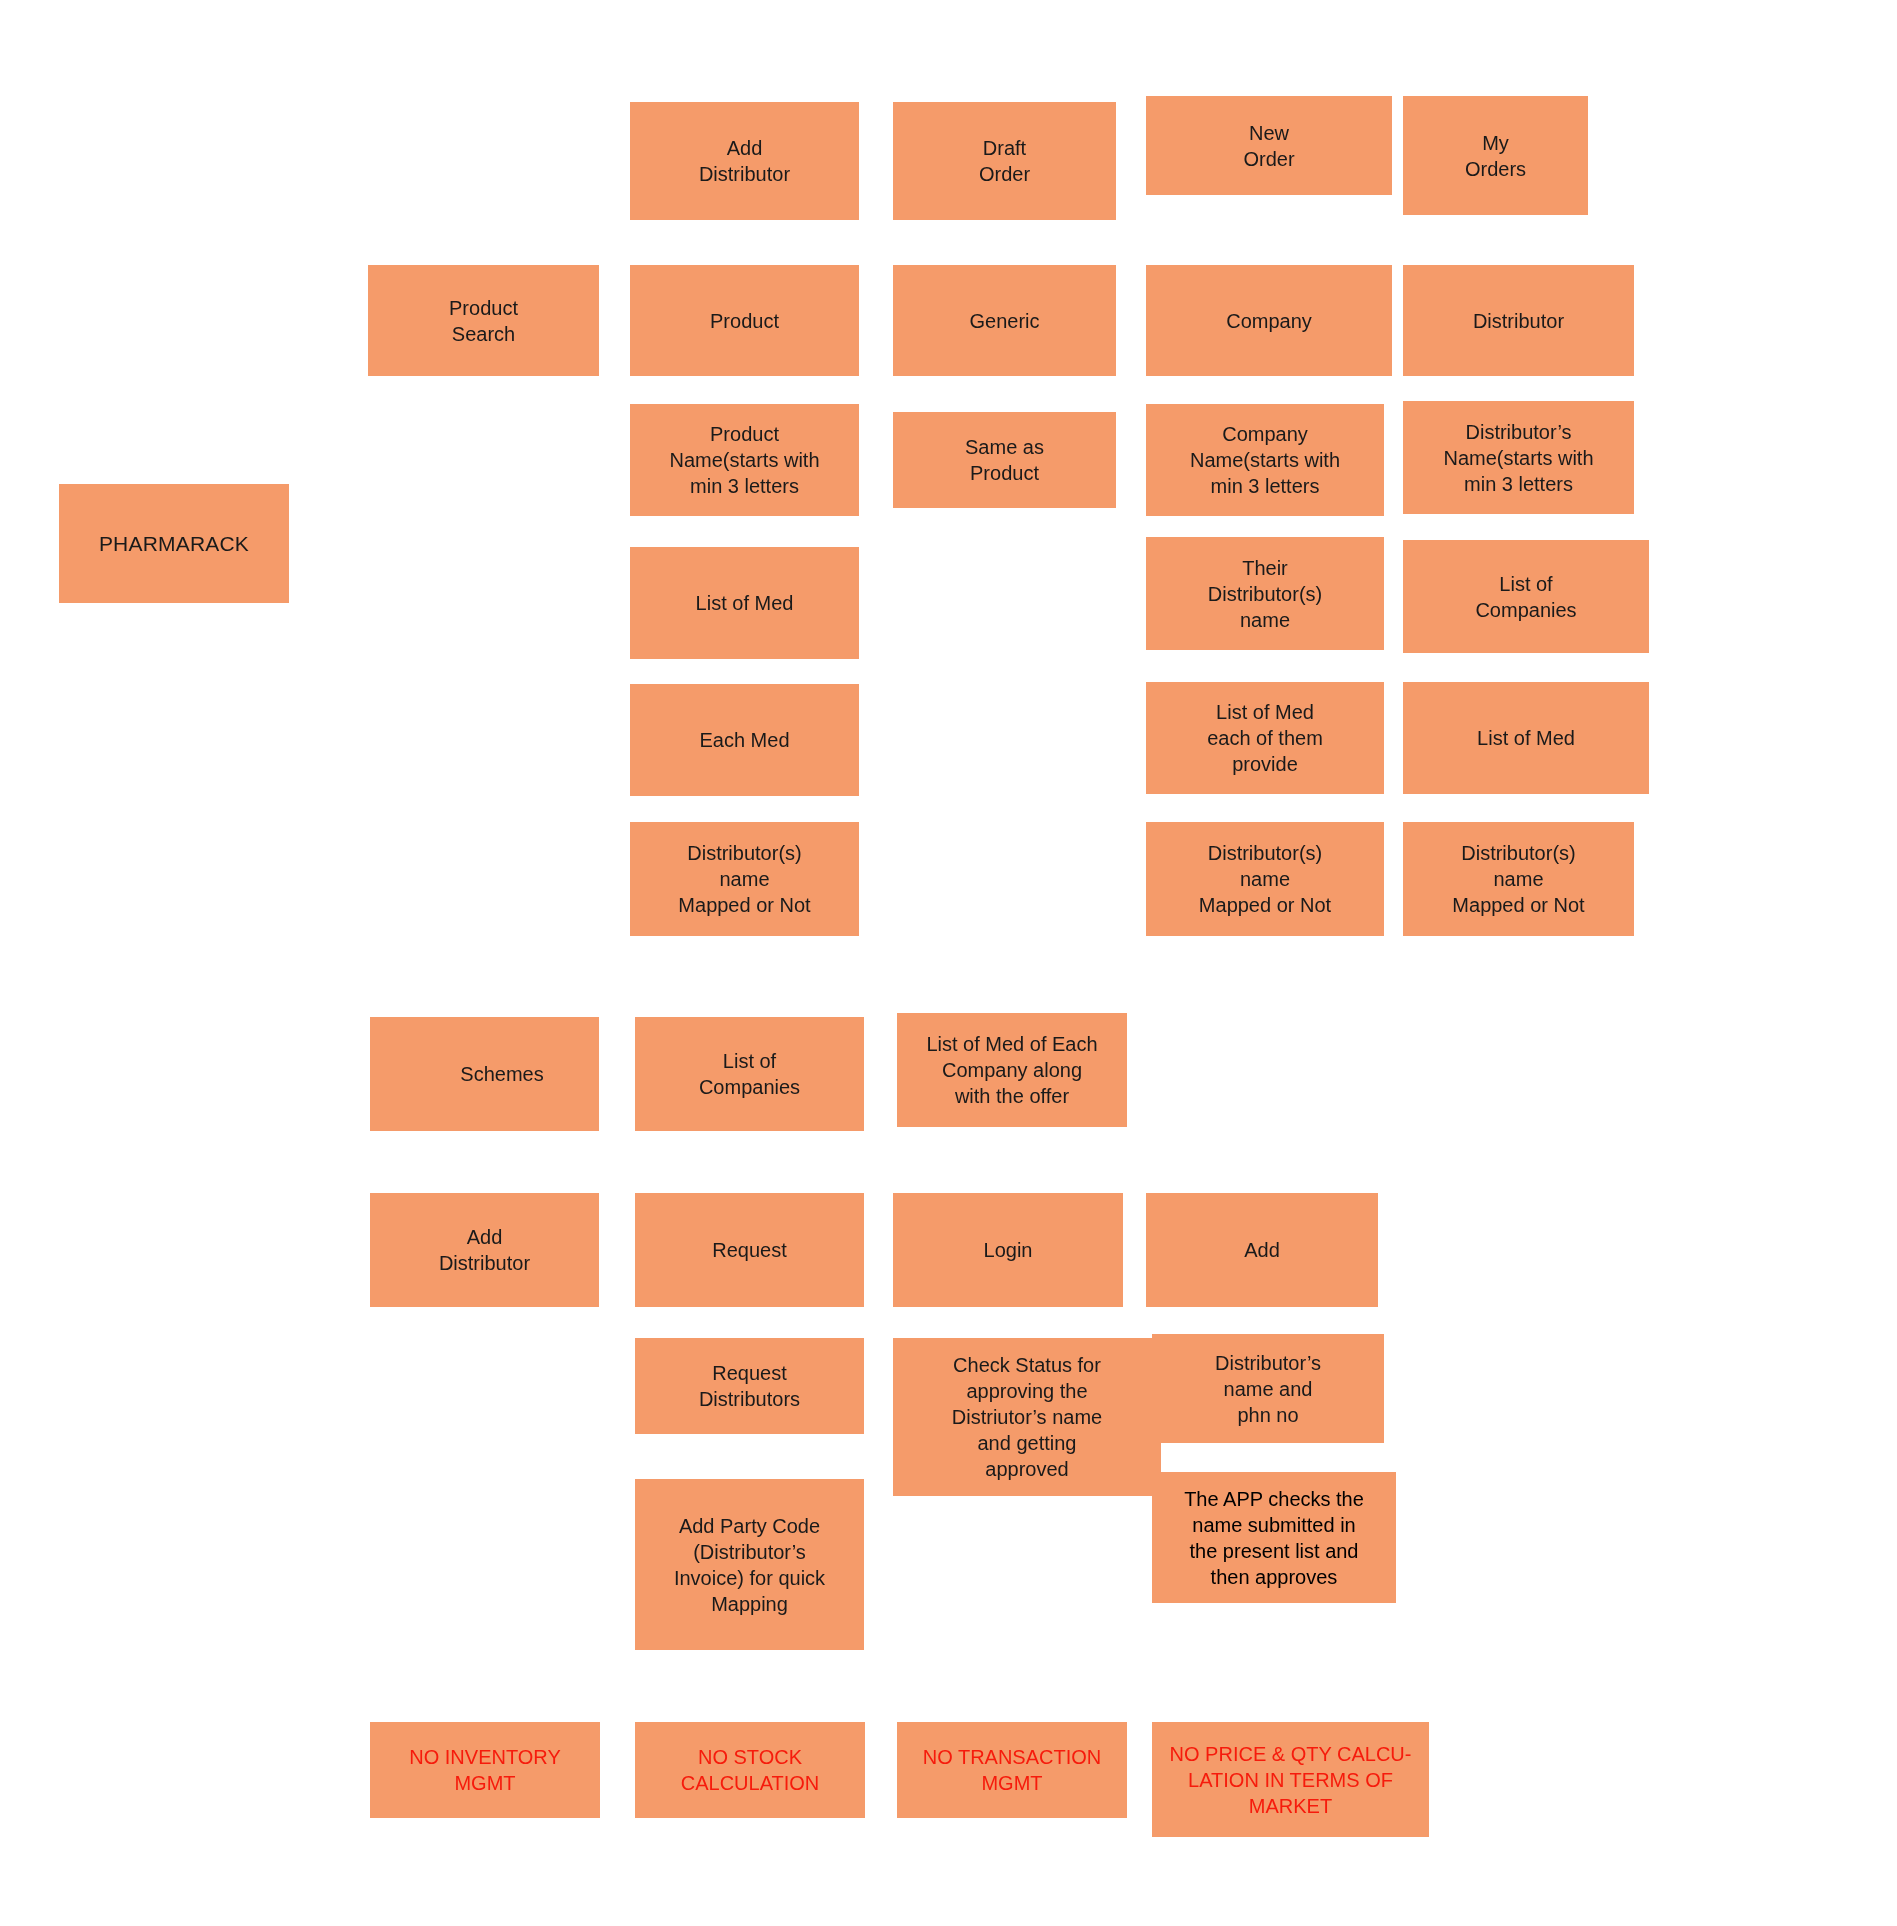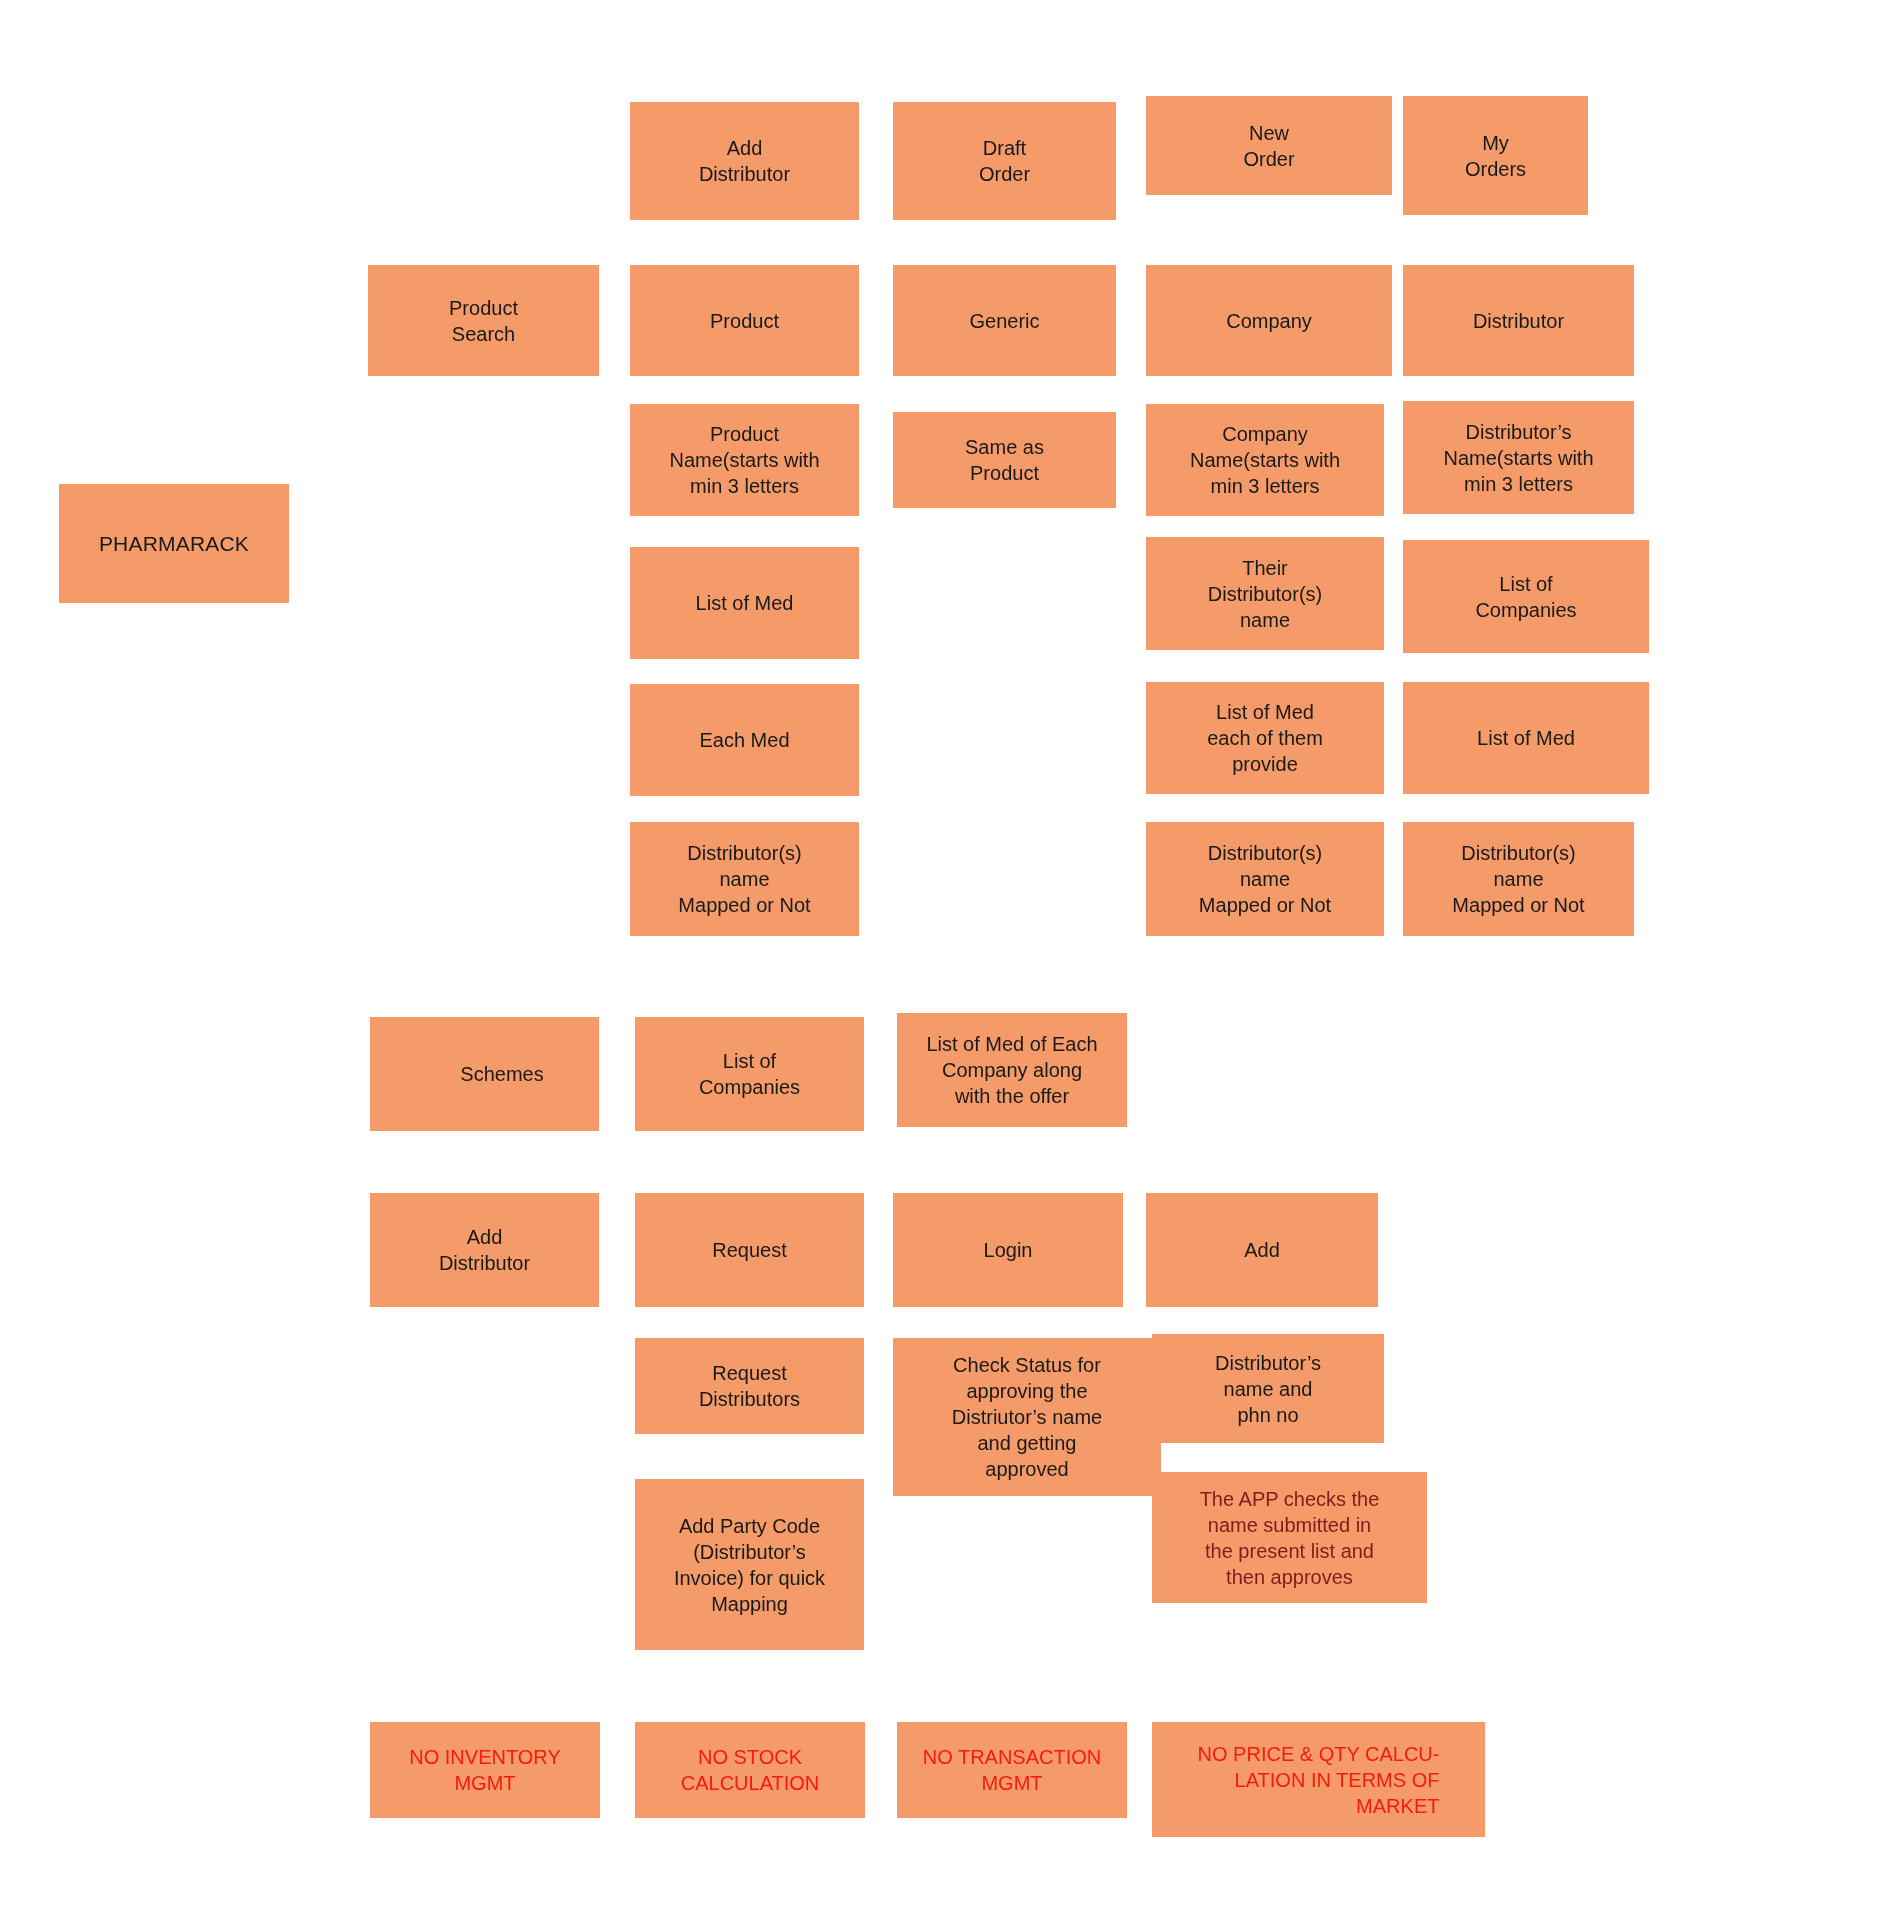--- a/index.html
+++ b/index.html
@@ -108,27 +108,27 @@
 Distriutor’s name
 and getting
 approved</div>
     <div class="node" style="left: 1152px; top: 1334px; width: 232px; height: 109px; background: rgb(245, 155, 106); color: rgb(26, 26, 26);">Distributor’s
 name and
 phn no</div>
     <div class="node" style="left: 635px; top: 1479px; width: 229px; height: 171px; background: rgb(245, 155, 106); color: rgb(26, 26, 26);">Add Party Code
 (Distributor’s
 Invoice) for quick
 Mapping</div>
-    <div class="node" style="left: 1152px; top: 1472px; width: 275px; height: 131px; background: rgb(245, 155, 106); color: #7f1d1d;">The APP checks the
+    <div class="node" style="left: 1152px; top: 1472px; width: 244px; height: 131px; background: rgb(245, 155, 106); color: #000000;">The APP checks the
 name submitted in
 the present list and
 then approves</div>
     <div class="node warn" style="left: 370px; top: 1722px; width: 230px; height: 96px; background: rgb(245, 155, 106); color: rgb(246, 27, 12);">NO INVENTORY
 MGMT</div>
     <div class="node warn" style="left: 635px; top: 1722px; width: 230px; height: 96px; background: rgb(245, 155, 106); color: rgb(246, 27, 12);">NO STOCK
 CALCULATION</div>
     <div class="node warn" style="left: 897px; top: 1722px; width: 230px; height: 96px; background: rgb(245, 155, 106); color: rgb(246, 27, 12);">NO TRANSACTION
 MGMT</div>
-    <div class="node warn" style="left: 1152px; top: 1722px; width: 333px; height: 115px; background: rgb(245, 155, 106); color: rgb(246, 27, 12); text-align: right;">NO PRICE &amp; QTY CALCU-
+    <div class="node warn" style="left: 1152px; top: 1722px; width: 277px; height: 115px; background: rgb(245, 155, 106); color: rgb(246, 27, 12);">NO PRICE &amp; QTY CALCU-
 LATION IN TERMS OF
 MARKET</div>
   </div>
 
 
 </body></html>

